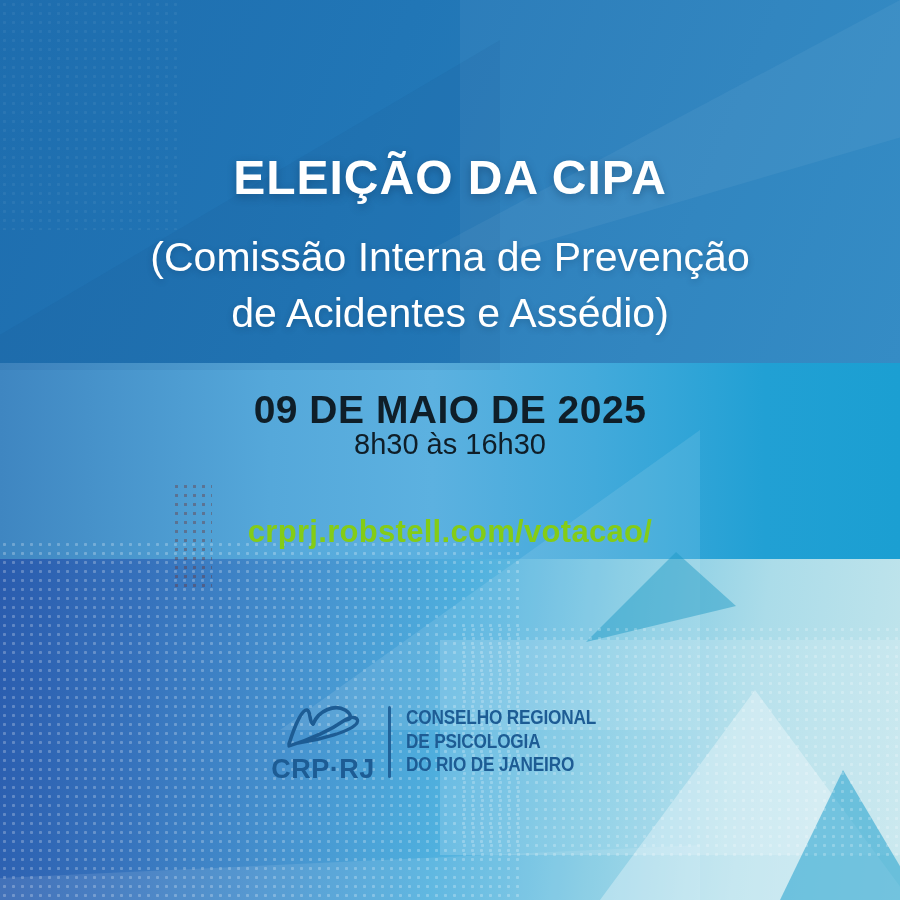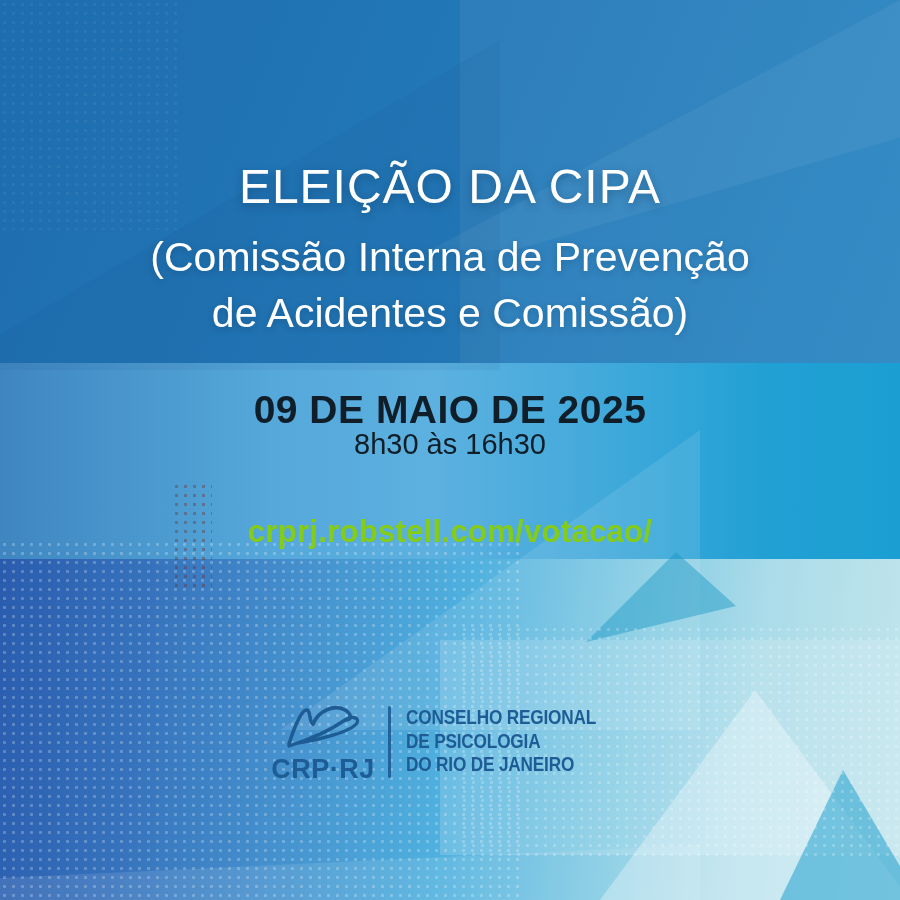--- a/index.html
+++ b/index.html
@@ -36,21 +36,21 @@
   .dots{background-image:radial-gradient(circle,rgba(255,255,255,.45) 1.3px,transparent 1.9px);
     background-size:9px 9px;}
   .dots-left{left:0;top:540px;width:520px;height:360px;opacity:.55;}
   .dots-right{left:460px;top:625px;width:440px;height:235px;opacity:.5;}
   .dots-topleft{left:0;top:0;width:180px;height:230px;opacity:.12;}
   .dots-red{left:172px;top:482px;width:40px;height:105px;opacity:.5;
     background-image:radial-gradient(circle,rgba(110,50,50,.8) 1.4px,transparent 2px);
     background-size:9px 9px;}
   
   .txt{left:0;width:900px;text-align:center;}
-  .title{top:159px;font-size:48px;font-weight:400;color:#ffffff;letter-spacing:1px;
+  .title{top:150px;font-size:48px;font-weight:700;color:#ffffff;letter-spacing:1px;
     text-shadow:0 3px 9px rgba(8,40,72,.35);}
   .subtitle{top:230px;font-size:41px;font-weight:400;color:#ffffff;line-height:1.36;
     text-shadow:0 2px 6px rgba(8,40,72,.25);}
   .date{top:388px;font-size:39px;font-weight:700;color:#0f1e28;letter-spacing:.5px;}
   .time{top:428px;font-size:29px;font-weight:400;color:#0f1e28;}
   .url{top:514px;font-size:31px;font-weight:700;color:#84cc16;letter-spacing:.3px;}
   
   .logo-row{left:0;top:698px;width:900px;display:flex;align-items:center;justify-content:center;gap:15px;}
   .logo-left{display:flex;flex-direction:column;align-items:center;width:100px;}
   .logo-acronym{font-size:27px;font-weight:700;color:#1d5c94;letter-spacing:.5px;margin-top:-2px;}
@@ -80,21 +80,21 @@
 
   <div class="layer dots dots-topleft"></div>
   <div class="layer dots dots-left"></div>
   <div class="layer dots dots-right"></div>
   <div class="layer dots-red"></div>
 
   <div class="layer txt title">ELEIÇÃO DA CIPA</div>
 
   <div class="layer txt subtitle">
     <div>(Comissão Interna de Prevenção</div>
-    <div>de Acidentes e Comissão)</div>
+    <div>de Acidentes e Assédio)</div>
   </div>
 
   <div class="layer txt date">09 DE MAIO DE 2025</div>
   <div class="layer txt time">8h30 às 16h30</div>
 
   <div class="layer txt url">crprj.robstell.com/votacao/</div>
 
   <div class="layer logo-row">
     <div class="logo-left">
       <span>

